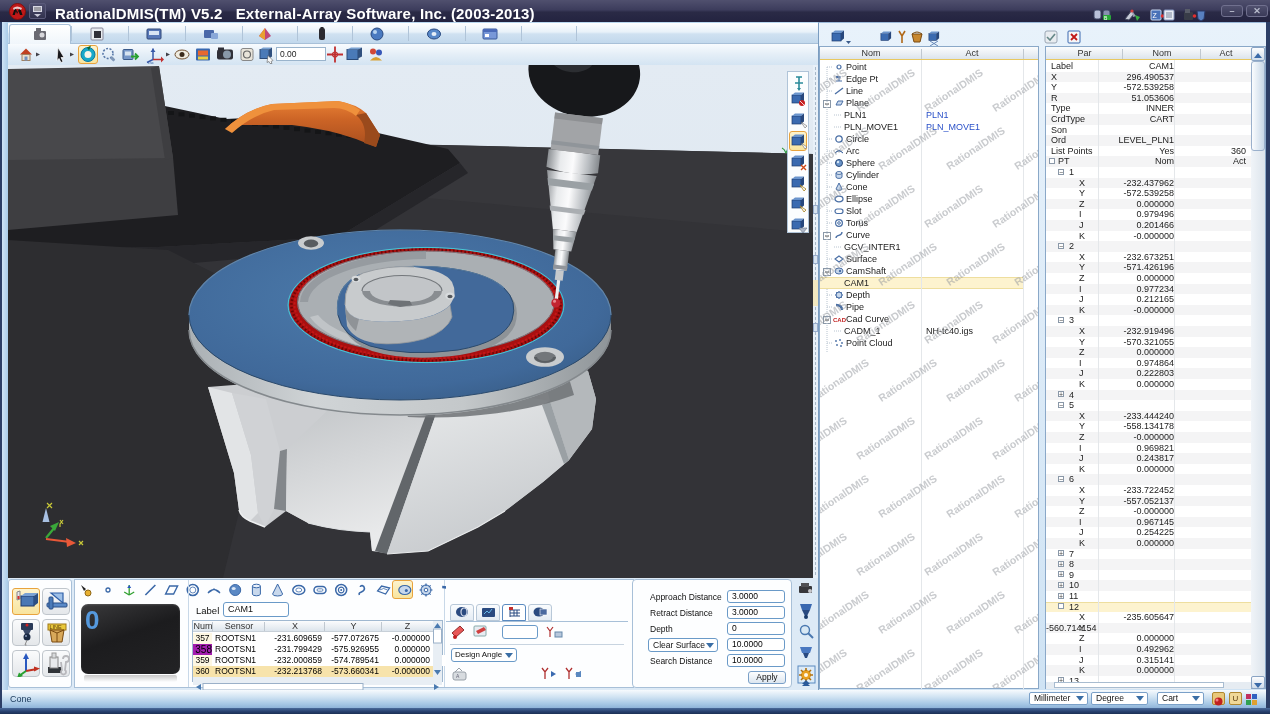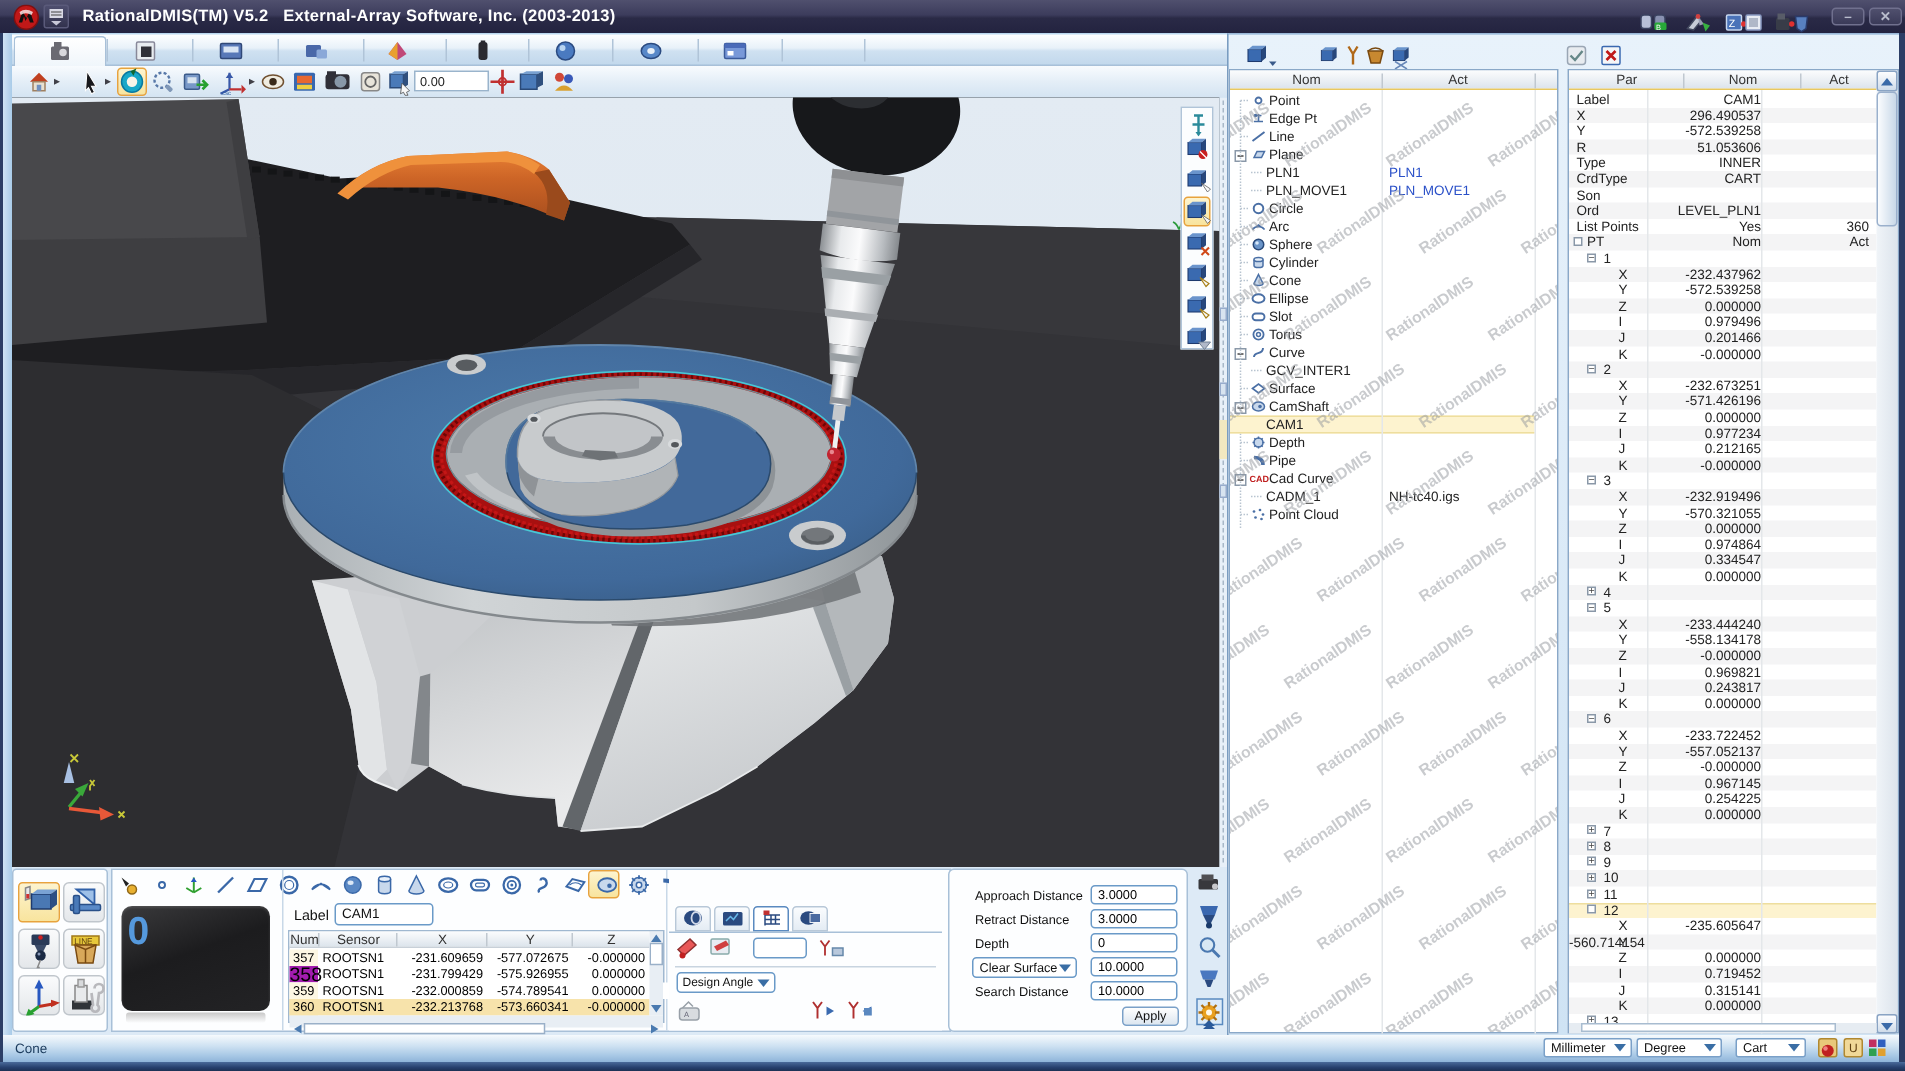--- a/index.html
+++ b/index.html
@@ -1,17 +1,17 @@
 <!DOCTYPE html>
 <html><head><meta charset="utf-8"><style>
 *{margin:0;padding:0;box-sizing:border-box}
 html,body{width:1270px;height:714px;overflow:hidden;font-family:"Liberation Sans",sans-serif;background:#b9d7ef}
 .ab{position:absolute}
 #title{left:0;top:0;width:1270px;height:22px;background:linear-gradient(#50506e 0%,#3c3c5c 45%,#2a2a46 55%,#232340 100%)}
-#title .txt{left:55px;top:5px;font-size:11px;font-weight:bold;color:#fff;letter-spacing:0.2px}
+#title .txt{left:55px;top:5px;font-size:15px;font-weight:bold;color:#fff;letter-spacing:0.2px}
 .winbtn{top:5px;border-radius:3px;background:linear-gradient(#50506e,#3a3a58);border:1px solid #70708e;color:#b8bccc;font-size:9px;line-height:10px;text-align:center;font-weight:bold}
 #rowA{left:8px;top:23px;width:810px;height:21px;background:linear-gradient(#feffff,#e8f1f9 45%,#cfe1f1 55%,#c2d8ec);border-bottom:1px solid #a8c0d8}
 #rowB{left:8px;top:44px;width:810px;height:21px;background:linear-gradient(#f8fbfe,#e4eef7 50%,#d4e4f2)}
 .tabsep{top:3px;width:1px;height:15px;background:#b0c4d8}
 #vp{left:8px;top:65px;width:805px;height:513px;background:#343437}
 #vtools{left:787px;top:71px;width:22px;height:162px;background:#fbfdfe;border:1px solid #b0c4d8}
 #split{left:813px;top:65px;width:5px;height:513px;background:#e8f0f8}
 #rpanel{left:818px;top:22px;width:448px;height:668px;background:linear-gradient(#e8f2fb,#cfe3f4);border-left:1px solid #7a9cc0;border-top:1px solid #9ab8d8}
 .grid{background:#fff;border:1px solid #8aa8c8}
 .gh{background:linear-gradient(#fbfcfd,#e9eef3 60%,#dce4ec);border-bottom:1px solid #e8c860;color:#333;font-size:9px;text-align:center}
@@ -714,21 +714,21 @@
       <div class="ab prow" style="left:0;top:279.0px;width:128px;text-align:right">-232.919496</div>
       <div class="ab prow" style="left:33px;top:289.6px">Y</div>
       <div class="ab prow" style="left:0;top:289.6px;width:128px;text-align:right">-570.321055</div>
       <div class="ab" style="left:0;top:300.2px;width:205px;height:10.6px;background:#f4f4f5"></div>
       <div class="ab prow" style="left:33px;top:300.2px">Z</div>
       <div class="ab prow" style="left:0;top:300.2px;width:128px;text-align:right">0.000000</div>
       <div class="ab prow" style="left:33px;top:310.8px">I</div>
       <div class="ab prow" style="left:0;top:310.8px;width:128px;text-align:right">0.974864</div>
       <div class="ab" style="left:0;top:321.4px;width:205px;height:10.6px;background:#f4f4f5"></div>
       <div class="ab prow" style="left:33px;top:321.4px">J</div>
-      <div class="ab prow" style="left:0;top:321.4px;width:128px;text-align:right">0.334547</div>
+      <div class="ab prow" style="left:0;top:321.4px;width:128px;text-align:right">0.222803</div>
       <div class="ab prow" style="left:33px;top:332.0px">K</div>
       <div class="ab prow" style="left:0;top:332.0px;width:128px;text-align:right">0.000000</div>
       <div class="ab" style="left:0;top:342.6px;width:205px;height:10.6px;background:#f4f4f5"></div>
       <div class="ab" style="left:12px;top:344.1px;width:6px;height:6px;border:1px solid #8a98a8;background:#fff;font-size:7px;line-height:5px;text-align:center;color:#444">+</div>
       <div class="ab prow" style="left:23px;top:342.6px">4</div>
       <div class="ab" style="left:12px;top:354.7px;width:6px;height:6px;border:1px solid #8a98a8;background:#fff;font-size:7px;line-height:5px;text-align:center;color:#444">−</div>
       <div class="ab prow" style="left:23px;top:353.2px">5</div>
       <div class="ab" style="left:0;top:363.8px;width:205px;height:10.6px;background:#f4f4f5"></div>
       <div class="ab prow" style="left:33px;top:363.8px">X</div>
       <div class="ab prow" style="left:0;top:363.8px;width:128px;text-align:right">-233.444240</div>
@@ -779,21 +779,21 @@
       <div class="ab prow" style="left:23px;top:554.6px">12</div>
       <div class="ab prow" style="left:33px;top:565.2px">X</div>
       <div class="ab prow" style="left:0;top:565.2px;width:128px;text-align:right">-235.605647</div>
       <div class="ab" style="left:0;top:575.8px;width:205px;height:10.6px;background:#f4f4f5"></div>
       <div class="ab prow" style="left:33px;top:575.8px">Y</div>
       <div class="ab prow" style="left:0;top:575.8px;width:128px;text-align:left">-560.714154</div>
       <div class="ab prow" style="left:33px;top:586.4px">Z</div>
       <div class="ab prow" style="left:0;top:586.4px;width:128px;text-align:right">0.000000</div>
       <div class="ab" style="left:0;top:597.0px;width:205px;height:10.6px;background:#f4f4f5"></div>
       <div class="ab prow" style="left:33px;top:597.0px">I</div>
-      <div class="ab prow" style="left:0;top:597.0px;width:128px;text-align:right">0.719452</div>
+      <div class="ab prow" style="left:0;top:597.0px;width:128px;text-align:right">0.492962</div>
       <div class="ab prow" style="left:33px;top:607.6px">J</div>
       <div class="ab prow" style="left:0;top:607.6px;width:128px;text-align:right">0.315141</div>
       <div class="ab" style="left:0;top:618.2px;width:205px;height:10.6px;background:#f4f4f5"></div>
       <div class="ab prow" style="left:33px;top:618.2px">K</div>
       <div class="ab prow" style="left:0;top:618.2px;width:128px;text-align:right">0.000000</div>
       <div class="ab" style="left:12px;top:630.3px;width:6px;height:6px;border:1px solid #8a98a8;background:#fff;font-size:7px;line-height:5px;text-align:center;color:#444">+</div>
       <div class="ab prow" style="left:23px;top:628.8px">13</div>
     </div>
 <div class="ab" style="left:52px;top:13px;width:1px;height:629px;background:#e4e7ea"></div>
 <div class="ab" style="left:128px;top:13px;width:1px;height:629px;background:#e4e7ea"></div>
@@ -946,21 +946,21 @@
       <div class="ab sep" style="left:188px;top:1px;height:9px"></div>
     </div>
 <div class="ab" style="left:0;top:12px;width:240px;height:11px;background:#ffffff">
       <div class="ab" style="left:0;top:0;width:19px;height:11px;background:#fdf7e3;font-size:8.5px;line-height:11px;text-align:center">357</div>
       <div class="ab" style="left:22px;font-size:8.5px;line-height:11px">ROOTSN1</div>
       <div class="ab" style="left:72px;width:57px;text-align:right;font-size:8.5px;line-height:11px">-231.609659</div>
       <div class="ab" style="left:132px;width:54px;text-align:right;font-size:8.5px;line-height:11px">-577.072675</div>
       <div class="ab" style="left:189px;width:48px;text-align:right;font-size:8.5px;line-height:11px">-0.000000</div>
     </div>
 <div class="ab" style="left:0;top:23px;width:240px;height:11px;background:#ffffff">
-      <div class="ab" style="left:0;top:0;width:19px;height:11px;background:#a21caf;font-size:13px;line-height:11px;text-align:right">358</div>
+      <div class="ab" style="left:0;top:0;width:19px;height:11px;background:#a21caf;font-size:10px;line-height:11px;text-align:right">358</div>
       <div class="ab" style="left:22px;font-size:8.5px;line-height:11px">ROOTSN1</div>
       <div class="ab" style="left:72px;width:57px;text-align:right;font-size:8.5px;line-height:11px">-231.799429</div>
       <div class="ab" style="left:132px;width:54px;text-align:right;font-size:8.5px;line-height:11px">-575.926955</div>
       <div class="ab" style="left:189px;width:48px;text-align:right;font-size:8.5px;line-height:11px">0.000000</div>
     </div>
 <div class="ab" style="left:0;top:34px;width:288px;height:11px;background:#ffffff">
       <div class="ab" style="left:0;top:0;width:19px;height:11px;background:#fdf7e3;font-size:8.5px;line-height:11px;text-align:center">359</div>
       <div class="ab" style="left:22px;font-size:8.5px;line-height:11px">ROOTSN1</div>
       <div class="ab" style="left:72px;width:57px;text-align:right;font-size:8.5px;line-height:11px">-232.000859</div>
       <div class="ab" style="left:132px;width:54px;text-align:right;font-size:8.5px;line-height:11px">-574.789541</div>

